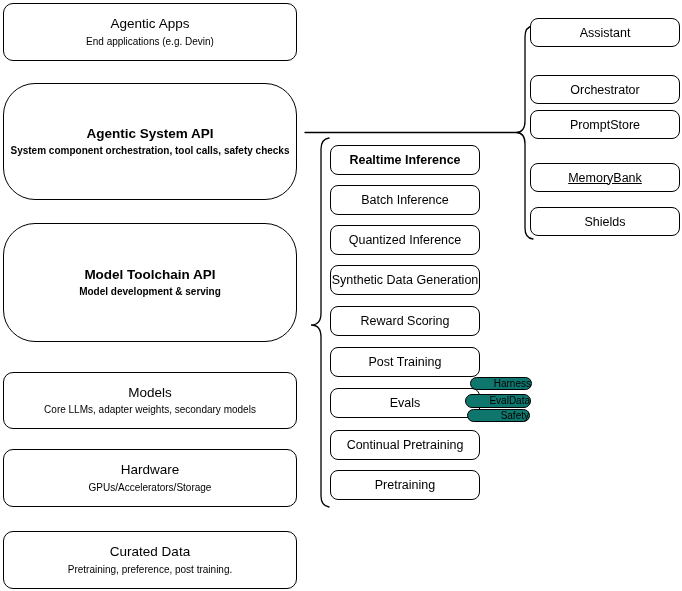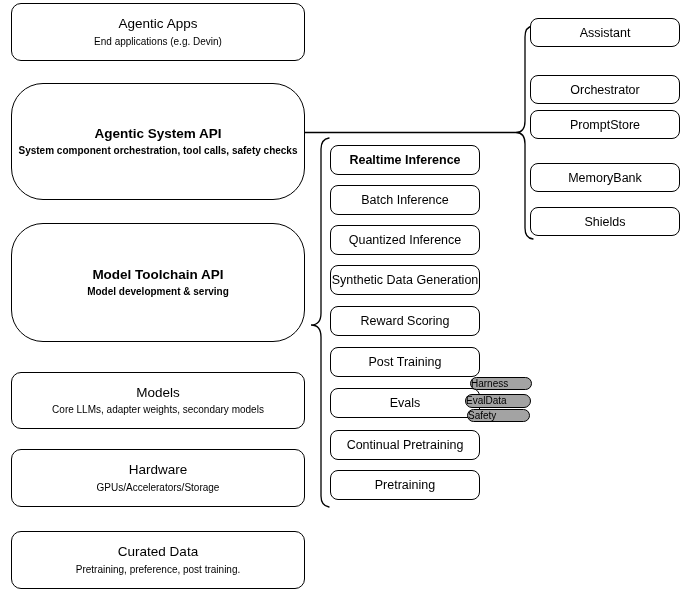--- a/index.html
+++ b/index.html
@@ -23,42 +23,42 @@
     background: #ffffff;
     border: 1.3px solid #000000;
     box-sizing: border-box;
     display: flex;
     flex-direction: column;
     align-items: center;
     justify-content: center;
     text-align: center;
     z-index: 2;
   }
-  .lbox { left: 3px; width: 294px; margin-left: 8px; }
+  .lbox { left: 3px; width: 294px; }
   .btitle { font-size: 13.5px; line-height: 1.25; white-space: nowrap; }
   .bsub   { font-size: 10px; line-height: 1.2; margin-top: 3px; white-space: nowrap; }
   .r10 { border-radius: 10px; }
   .r24 { border-radius: 32px; font-weight: bold; }
   .mbox {
     left: 330px; width: 150px; height: 30px;
     border-radius: 8px; font-size: 12.5px; white-space: nowrap;
   }
   .rbox {
     left: 530px; width: 150px; height: 29px;
     border-radius: 8px; font-size: 12.5px; white-space: nowrap;
   }
   .pill {
     position: absolute;
-    background: #a3a3a3;
+    background: #0f766e;
     border: 1.2px solid #000000;
     border-radius: 999px;
     box-sizing: border-box;
     display: flex;
     align-items: center;
-    justify-content: flex-start;
+    justify-content: flex-end;
     font-size: 10px;
     line-height: 1;
     z-index: 3;
     white-space: nowrap;
   }
 </style>
 </head>
 <body>
 
 <div class="canvas">
@@ -139,20 +139,20 @@
 
   <div class="box rbox" style="top:18px;">
     <span>Assistant</span>
   </div>
   <div class="box rbox" style="top:75px;">
     <span>Orchestrator</span>
   </div>
   <div class="box rbox" style="top:110px;">
     <span>PromptStore</span>
   </div>
-  <div class="box rbox" style="top:163px;">
+  <div class="box rbox" style="top:163px;text-decoration:underline;">
     <span>MemoryBank</span>
   </div>
   <div class="box rbox" style="top:207px;">
     <span>Shields</span>
   </div>
 
 </div>
 
 </body></html>

